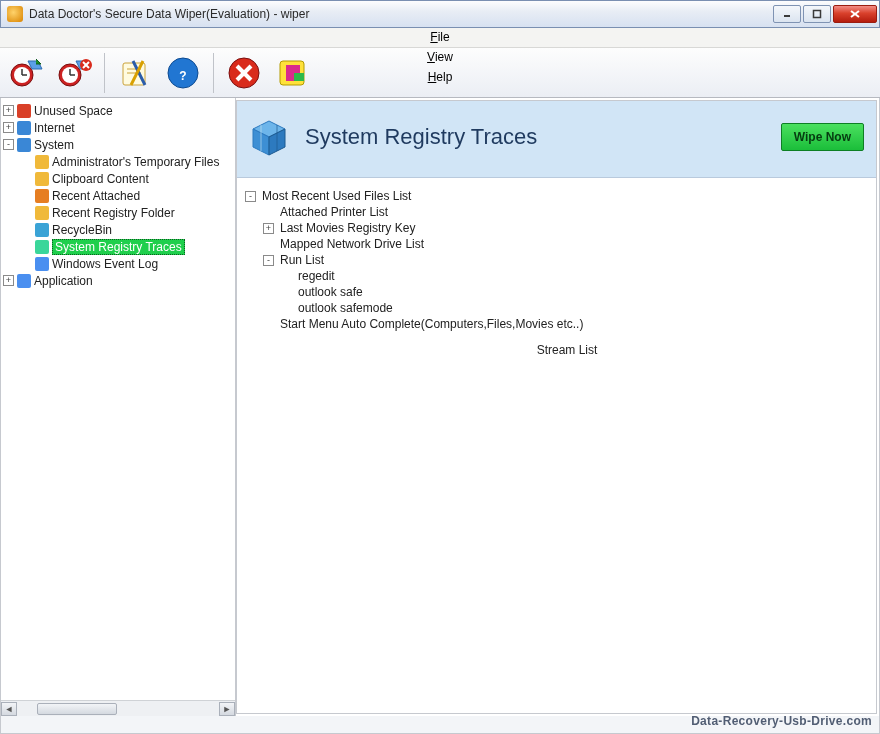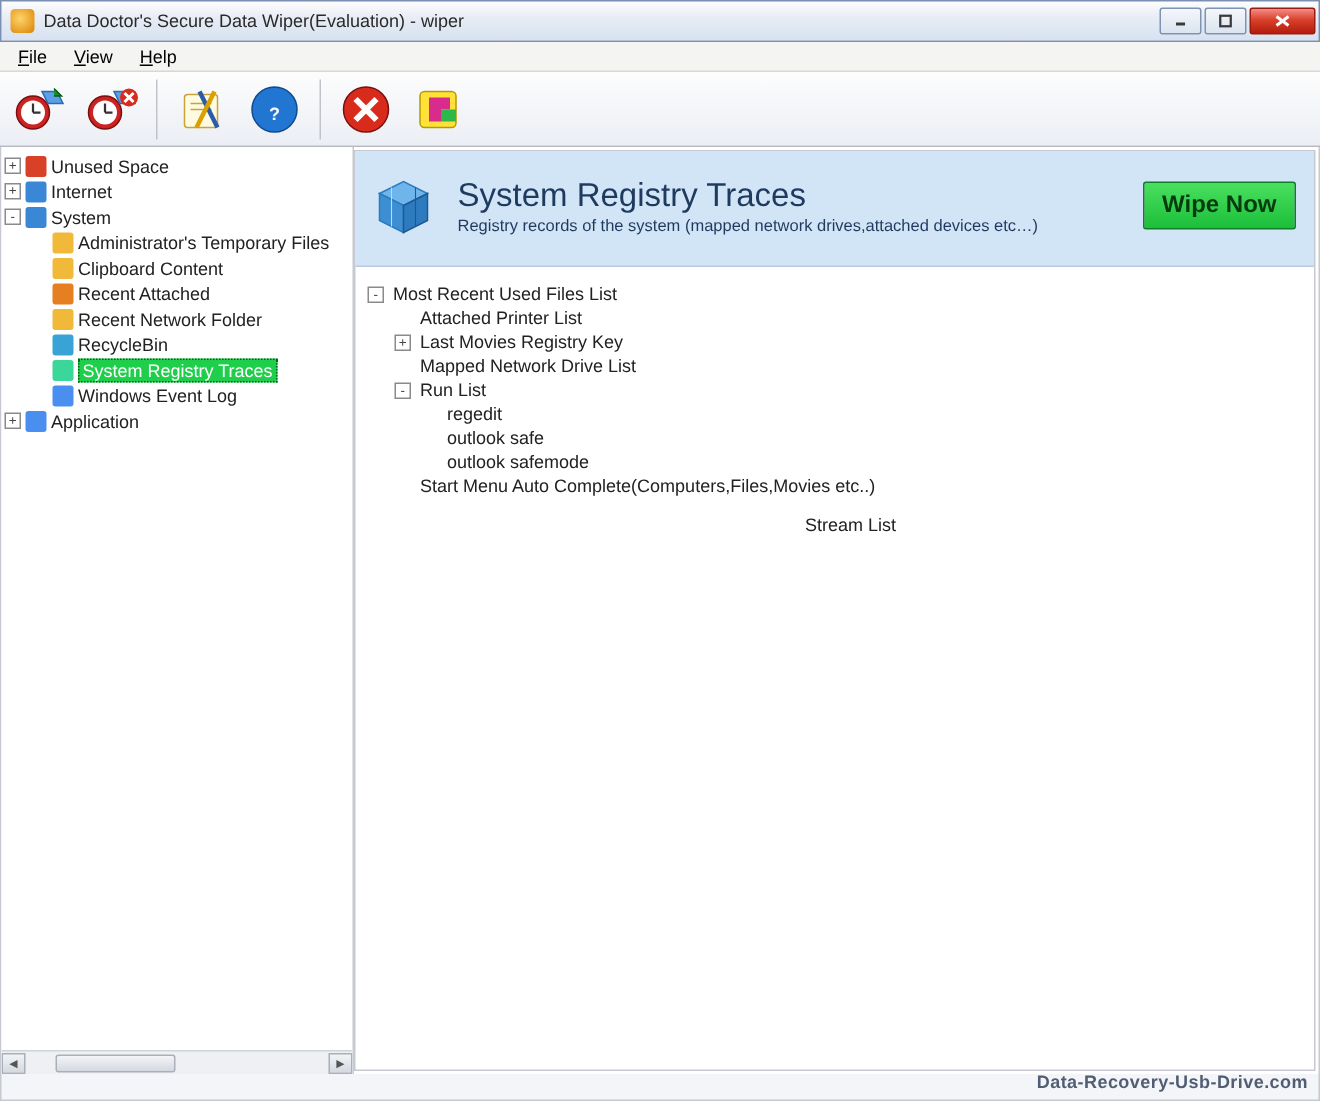--- a/index.html
+++ b/index.html
@@ -7,21 +7,21 @@
 
 
 .titlebar { height: 28px; background: linear-gradient(#fdfdfe,#e8edf5 40%,#d7e1f1); border: 1px solid #7a8fb1; display: flex; align-items: center; padding: 0 2px 0 6px; }
 .titlebar .app-icon { width: 16px; height: 16px; margin-right: 6px; background: radial-gradient(circle at 40% 40%, #ffd36b, #d98300); border-radius: 3px; }
 .titlebar .title { flex: 1; color: #2a2a2a; font-size: 12px; }
 .win-btns { display: flex; gap: 2px; }
 .win-btn { width: 28px; height: 18px; border: 1px solid #7f93b3; border-radius: 2px; background: linear-gradient(#f4f7fb,#dbe4f0); display: flex; align-items: center; justify-content: center; font-size: 10px; cursor: pointer; }
 .win-btn.close { width: 44px; background: linear-gradient(#f28c85,#d9412c 45%,#b41c0d); color: #fff; border-color: #9a1c10; }
 
 
-.menubar { height: 20px; background: #f4f4f2; border-bottom: 1px solid #d8d8d6; display: flex; align-items: center; padding: 0 4px; gap: 2px; }
+.menubar { height: 20px; background: #f4f4f2; border-bottom: 1px solid #d8d8d6; display: flex; align-items: center; padding: 0 4px; gap: 2px; flex-direction: column; }
 .menu-item { padding: 2px 8px; cursor: pointer; }
 .menu-item u { text-decoration: underline; }
 
 
 .toolbar { height: 50px; border-bottom: 1px solid #b6b9c0; background: linear-gradient(#fdfdfd,#ebeef4); display: flex; align-items: center; padding: 2px 4px; gap: 4px; }
 .toolbtn { width: 44px; height: 44px; border: 1px solid transparent; border-radius: 3px; display: flex; align-items: center; justify-content: center; cursor: pointer; position: relative; }
 .tool-sep { width: 1px; height: 40px; background: #c0c3c9; margin: 0 4px; }
 
 
 .ico { width: 14px; height: 14px; display: inline-block; border-radius: 2px; flex: none; }
@@ -37,21 +37,21 @@
 .tree-toggle { width: 11px; height: 11px; border: 1px solid #8a8a8a; font-size: 9px; line-height: 9px; text-align: center; margin-right: 3px; color: #444; flex: none; background: #fff; }
 .tree-toggle.empty { border: none; }
 .tree-label { margin-left: 3px; }
 .tree-sel { background: #1fcf4c; color: #fff; outline: 1px dotted #0a5e1e; outline-offset: -1px; padding: 1px 3px; }
 
 
 .header-panel { background: #d1e5f6; padding: 14px 12px 18px 12px; display: flex; align-items: center; gap: 12px; border-bottom: 1px solid #b9cadd; }
 .header-icon { width: 44px; height: 44px; flex: none; display: flex; align-items: center; justify-content: center; }
 .header-text h1 { font-size: 22px; font-weight: normal; color: #1f3a5f; font-family: "Segoe UI", sans-serif; }
 .header-text p { font-size: 11px; color: #1f3a5f; margin-top: 2px; }
-.wipe-btn { margin-left: auto; background: linear-gradient(#4ae05f,#1bbe3a); border: 1px solid #0d7f24; color: #063b10; padding: 6px 12px; font-weight: 600; border-radius: 2px; cursor: pointer; font-size: 16px; }
+.wipe-btn { margin-left: auto; background: linear-gradient(#4ae05f,#1bbe3a); border: 1px solid #0d7f24; color: #063b10; padding: 6px 12px; font-weight: 600; border-radius: 2px; cursor: pointer; font-size: 12px; }
 
 
 .detail { padding: 10px 8px; font-size: 11px; color: #222; }
 .detail .tree-row { height: 16px; }
 
 
 .hscroll { position: absolute; bottom: 0; left: 0; right: 0; height: 16px; background: #eef0f3; border-top: 1px solid #cfd2d6; display: flex; align-items: center; }
 .hscroll .thumb { width: 80px; height: 12px; margin-left: 20px; background: linear-gradient(#f2f4f7,#d4d9e0); border: 1px solid #aab0ba; border-radius: 2px; }
 .hscroll .arrow { width: 16px; height: 14px; border: 1px solid #aab0ba; background: linear-gradient(#f2f4f7,#d4d9e0); font-size: 9px; text-align: center; line-height: 12px; color: #555; }
 
@@ -179,21 +179,21 @@
           <span class="tree-label">Clipboard Content</span>
         </div>
         <div class="tree-row" style="padding-left: 18px;">
           <div class="tree-toggle empty"></div>
           <span class="ico" style="background: rgb(230, 126, 34);"></span>
           <span class="tree-label">Recent Attached</span>
         </div>
         <div class="tree-row" style="padding-left: 18px;">
           <div class="tree-toggle empty"></div>
           <span class="ico" style="background: rgb(240, 185, 58);"></span>
-          <span class="tree-label">Recent Network Folder</span>
+          <span class="tree-label">Recent Registry Folder</span>
         </div>
         <div class="tree-row" style="padding-left: 18px;">
           <div class="tree-toggle empty"></div>
           <span class="ico" style="background: rgb(58, 163, 214);"></span>
           <span class="tree-label">RecycleBin</span>
         </div>
         <div class="tree-row" style="padding-left: 18px;">
           <div class="tree-toggle empty"></div>
           <span class="ico" style="background: rgb(58, 214, 154);"></span>
           <span class="tree-label tree-sel">System Registry Traces</span>
@@ -225,21 +225,20 @@
           <polygon points="0,10 16,2 32,10 16,18" fill="#6db5ea" stroke="#2d7abf"></polygon>
           <polygon points="0,10 16,18 16,36 0,28" fill="#3d8fd4" stroke="#2d7abf"></polygon>
           <polygon points="32,10 16,18 16,36 32,28" fill="#2d7abf" stroke="#1d5a90"></polygon>
           <line x1="8" y1="6" x2="8" y2="32" stroke="#bde" stroke-width="0.7"></line>
           <line x1="24" y1="6" x2="24" y2="32" stroke="#1d5a90" stroke-width="0.7"></line>
         </g>
           </svg>
       </div>
       <div class="header-text">
         <h1>System Registry Traces</h1>
-        <p>Registry records of the system (mapped network drives,attached devices etc…)</p>
       </div>
       <button class="wipe-btn">Wipe Now</button>
     </div>
     <div class="detail" id="detail-tree">
         <div class="tree-row" style="padding-left: 0px;">
           <div class="tree-toggle">-</div>
           <span class="tree-label">Most Recent Used Files List</span>
         </div>
         <div class="tree-row" style="padding-left: 18px;">
           <div class="tree-toggle empty"></div>

